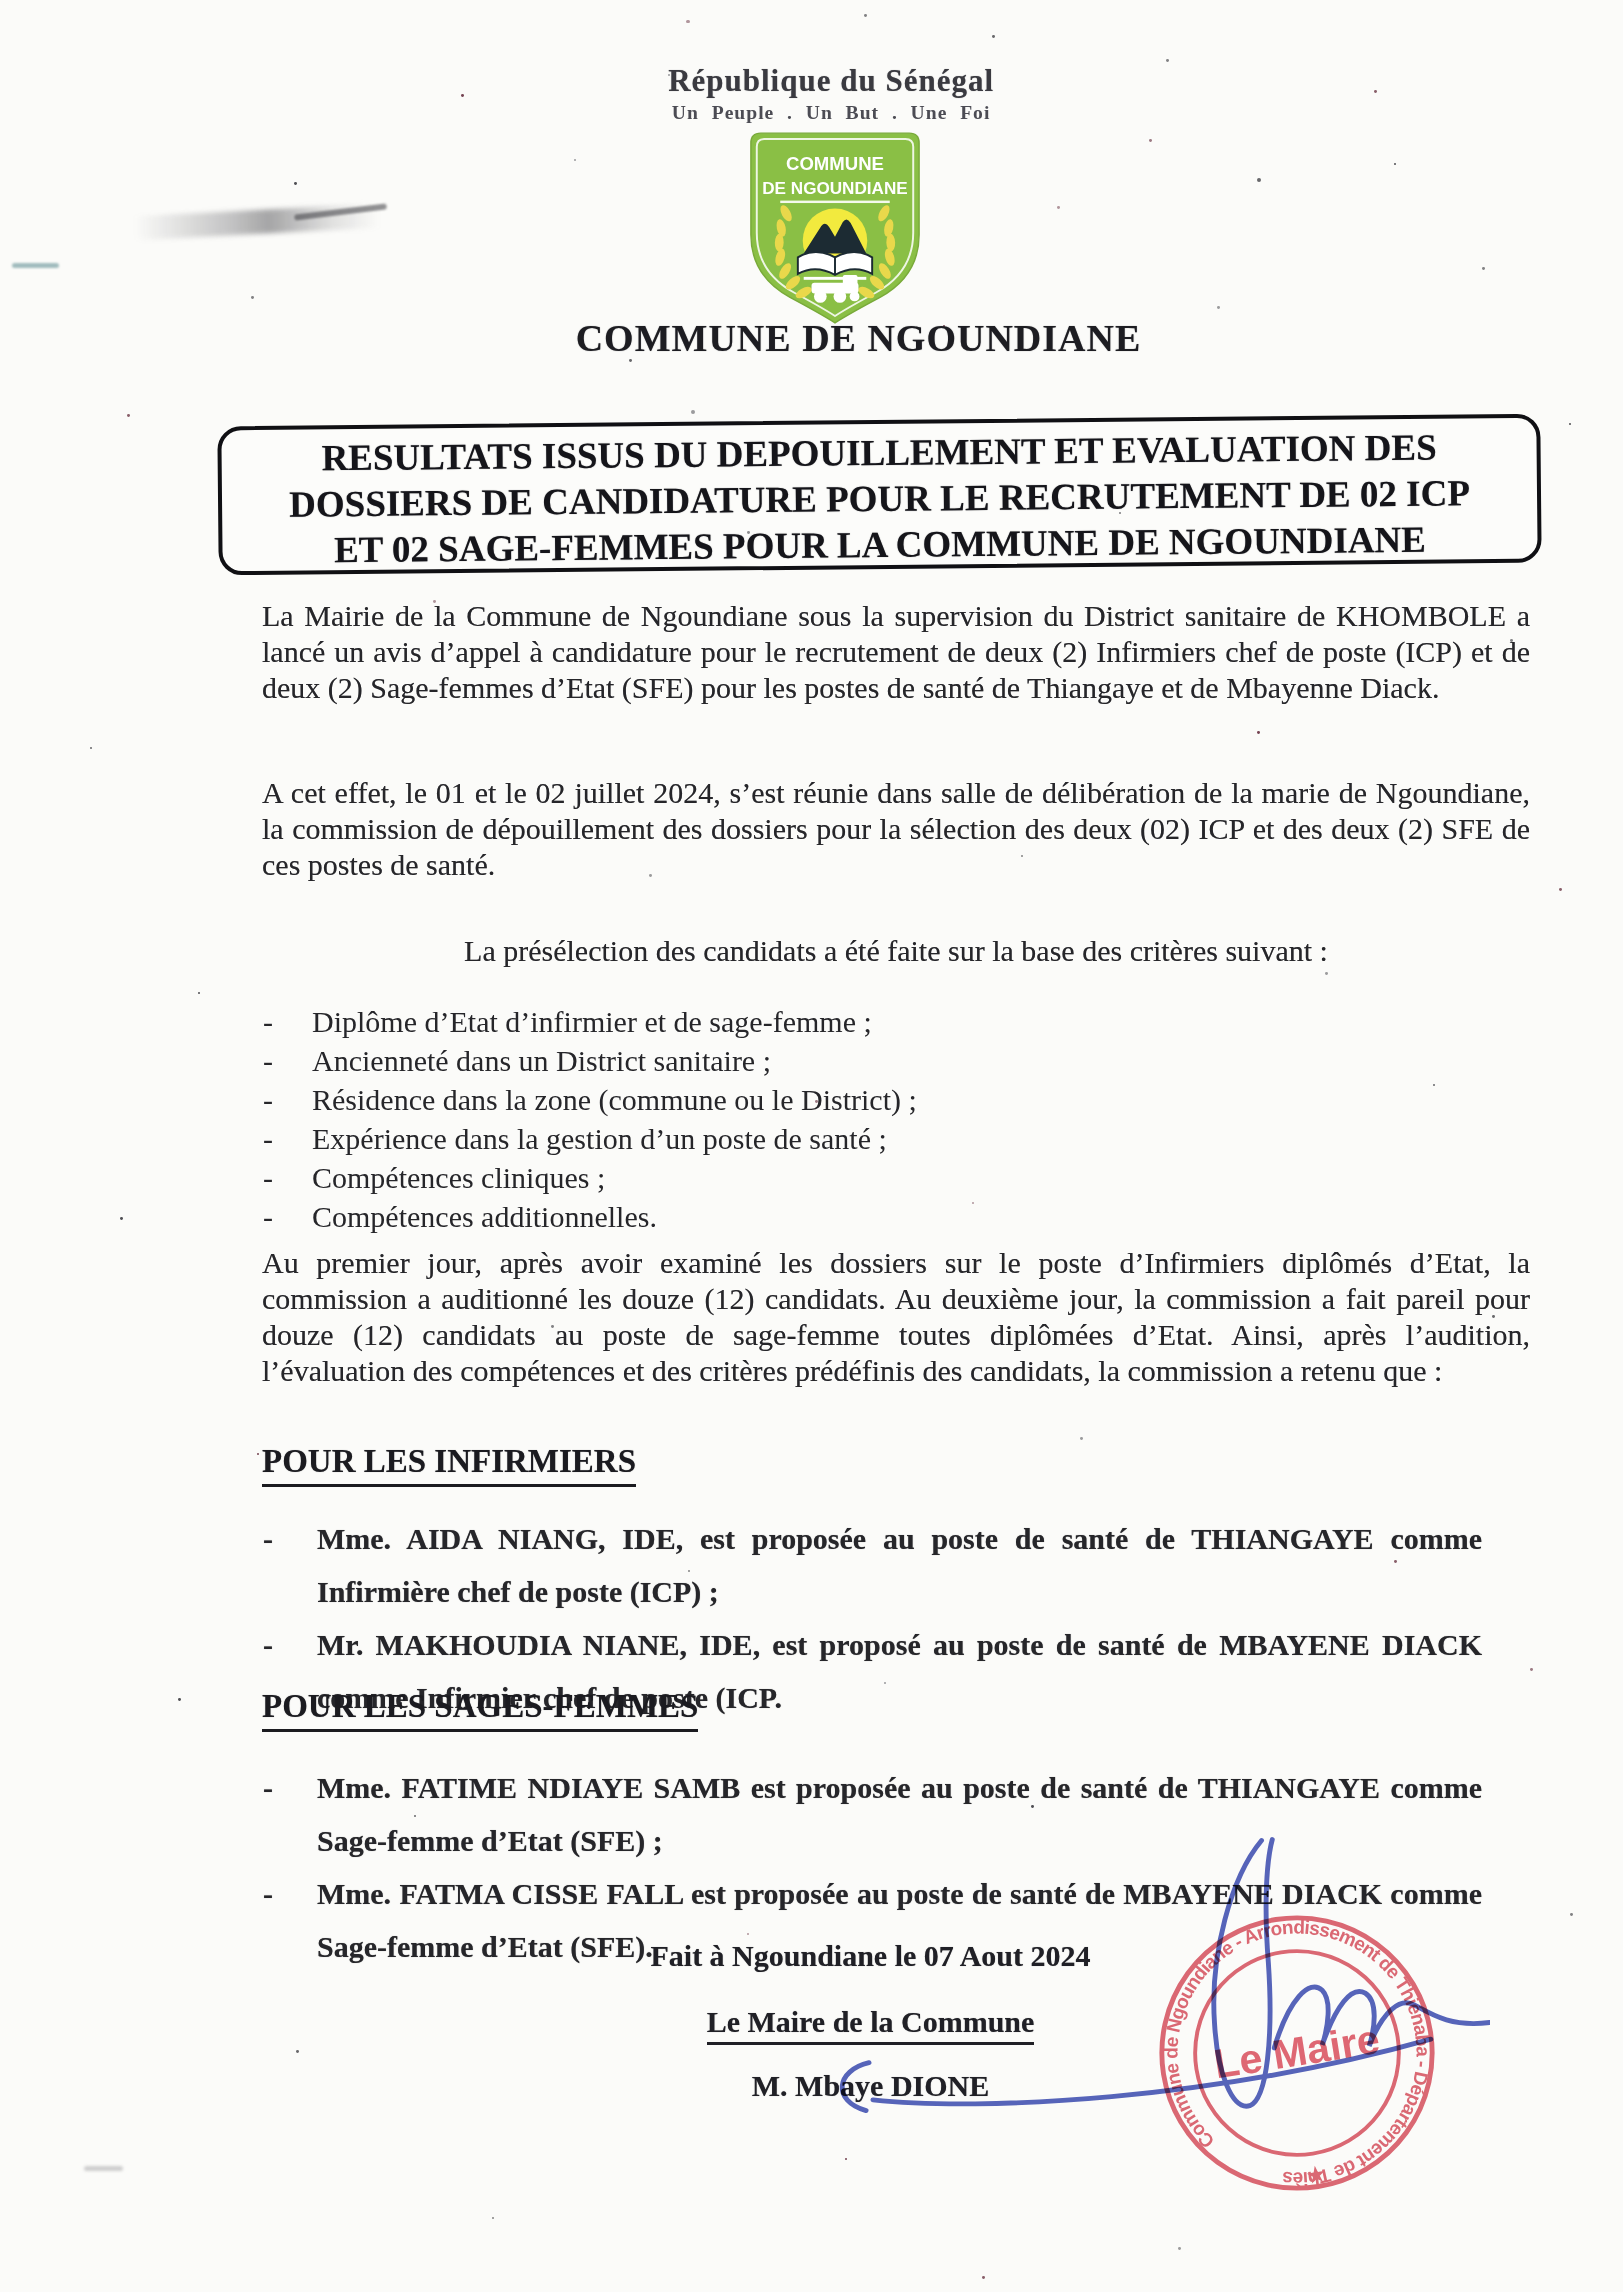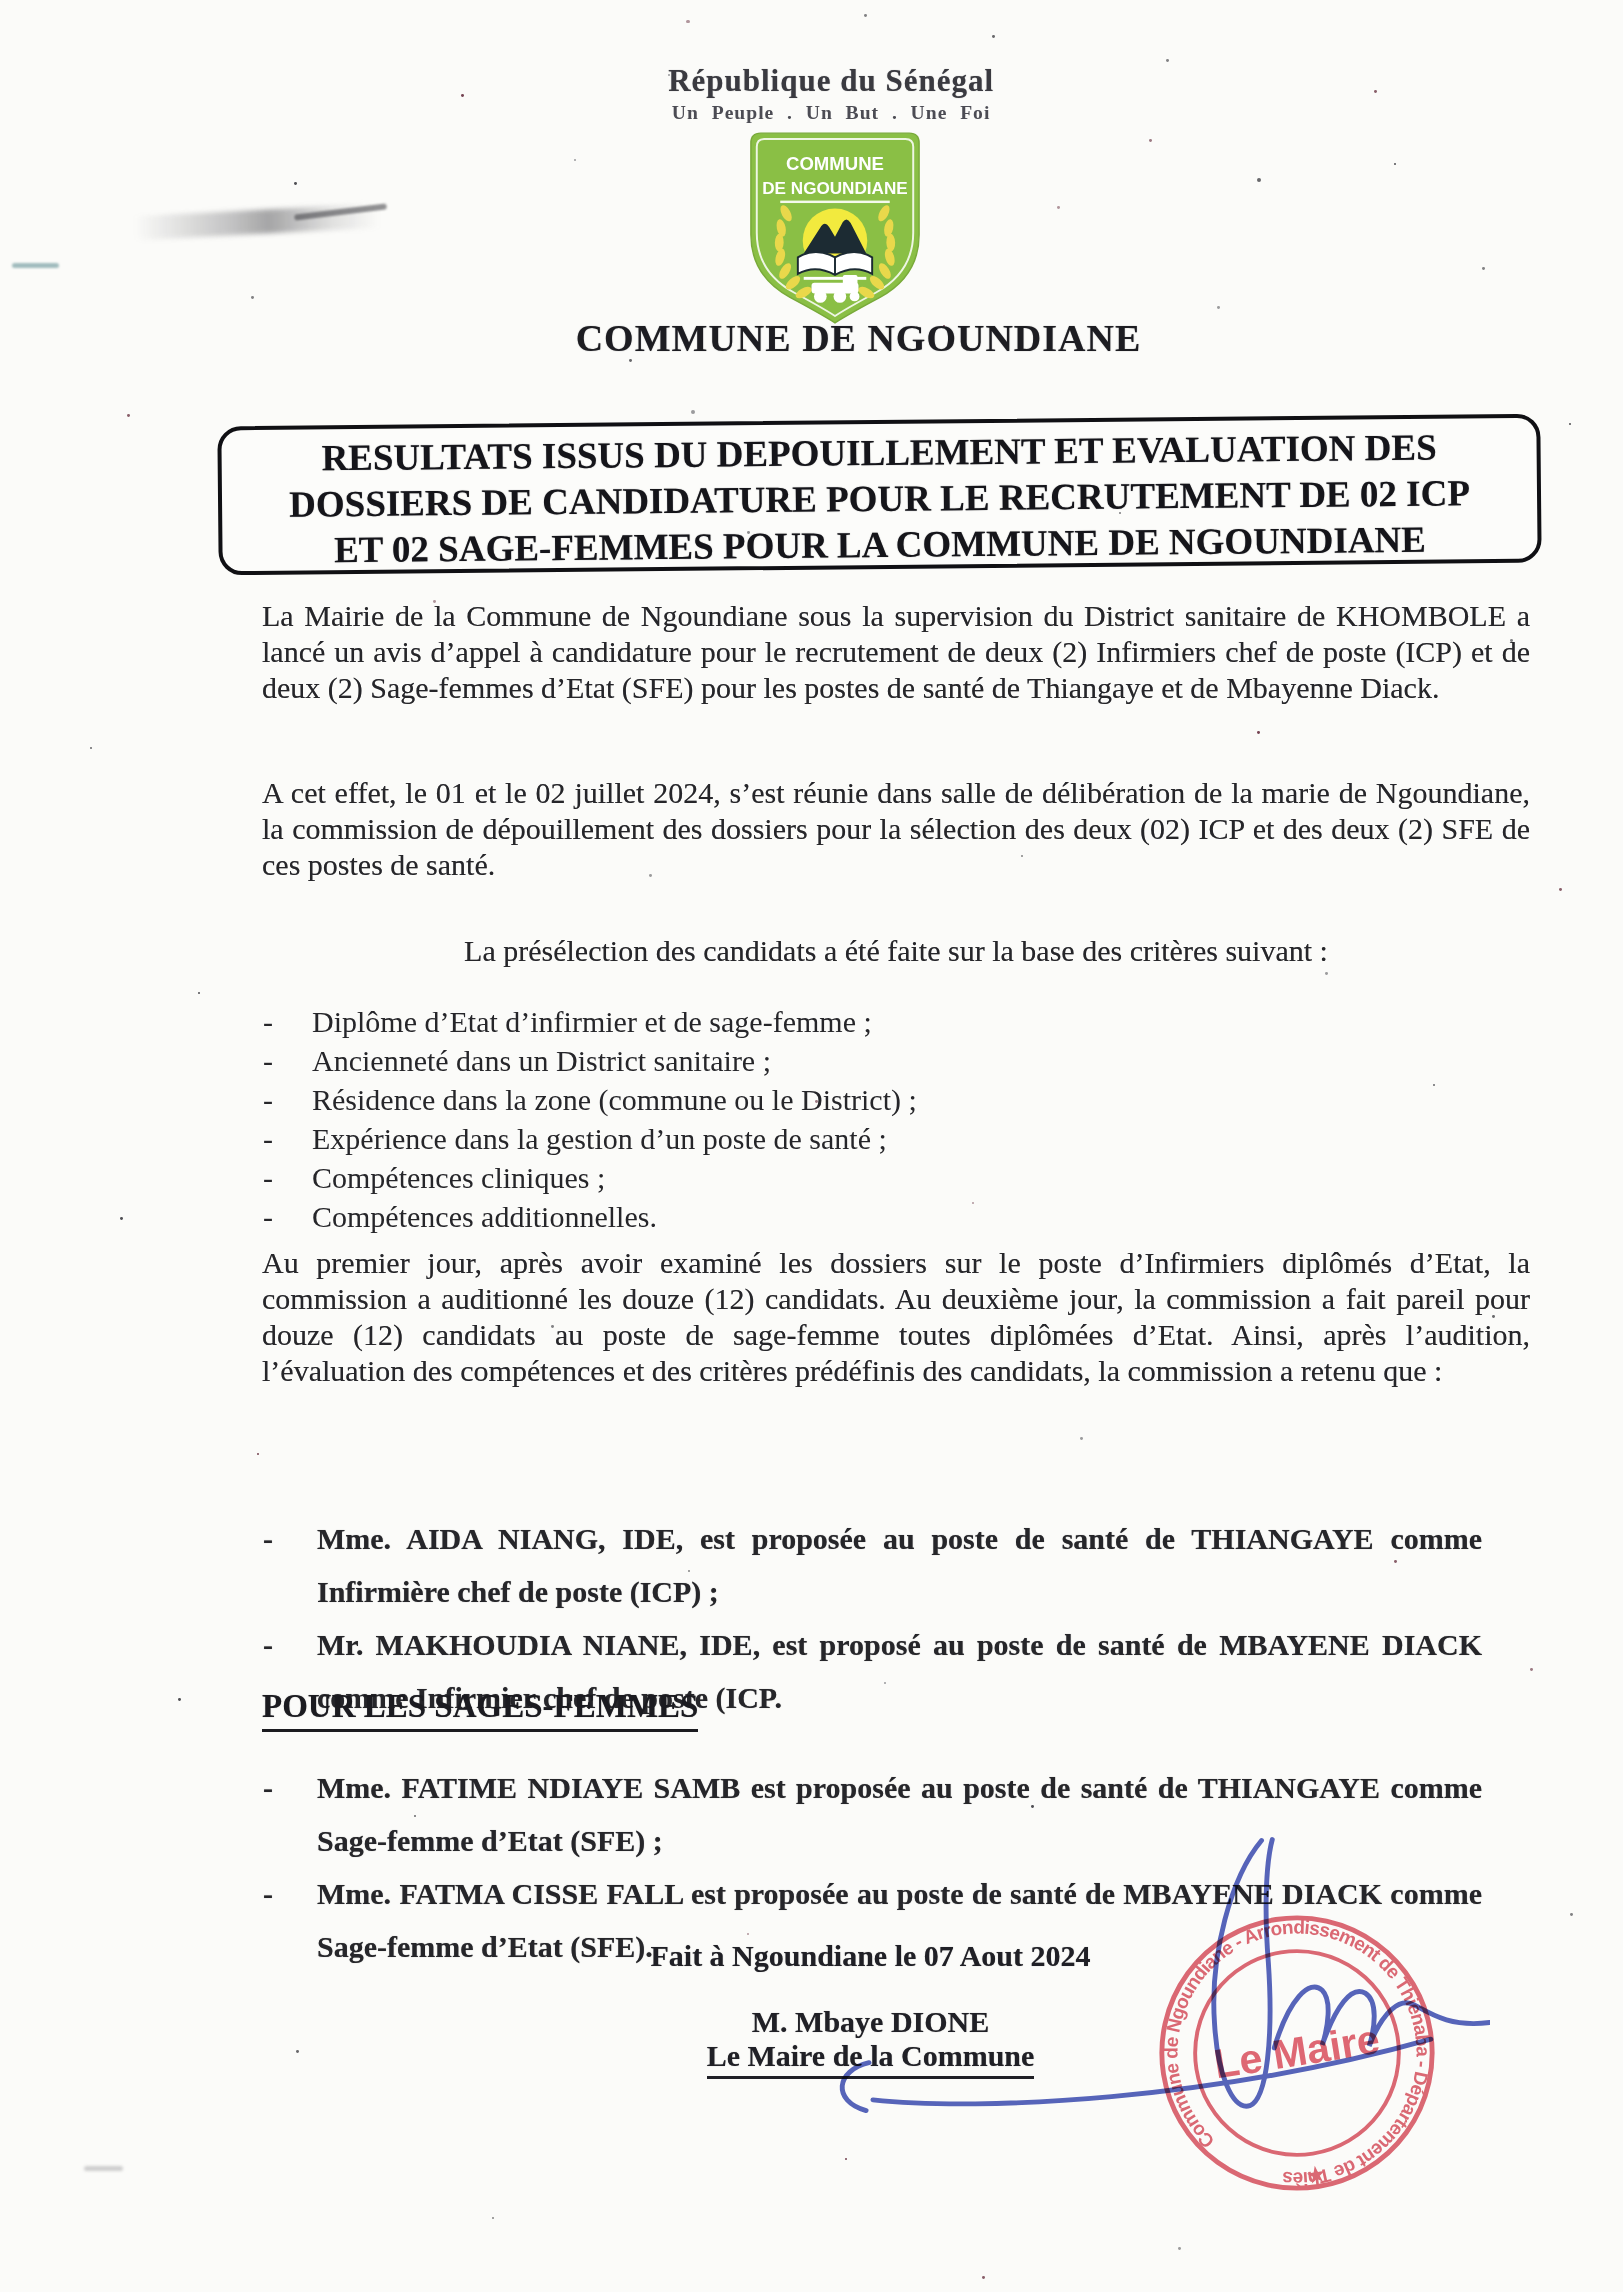--- a/index.html
+++ b/index.html
@@ -182,39 +182,42 @@
     <li data-name="list-item">Diplôme d’Etat d’infirmier et de sage-femme ;</li>
     <li data-name="list-item">Ancienneté dans un District sanitaire ;</li>
     <li data-name="list-item">Résidence dans la zone (commune ou le District) ;</li>
     <li data-name="list-item">Expérience dans la gestion d’un poste de santé ;</li>
     <li data-name="list-item">Compétences cliniques ;</li>
     <li data-name="list-item">Compétences additionnelles.</li>
   </ul>
 
   <div class="abs col para" style="top:1245px" data-name="paragraph-results">Au premier jour, après avoir examiné les dossiers sur le poste d’Infirmiers diplômés d’Etat, la commission a auditionné les douze (12) candidats. Au deuxième jour, la commission a fait pareil pour douze (12) candidats au poste de sage-femme toutes diplômées d’Etat. Ainsi, après l’audition, l’évaluation des compétences et des critères prédéfinis des candidats, la commission a retenu que :</div>
 
+  <div class="abs col sec-heading" style="top:1443px" data-name="section-heading-infirmiers">
+    <span class="u">POUR LES INFIRMIERS</span>
+  </div>
   <ul class="abs col dash boldlist" style="top:1512px" data-name="infirmiers-list">
     <li data-name="list-item">Mme. AIDA NIANG, IDE, est proposée au poste de santé de THIANGAYE comme Infirmière chef de poste (ICP) ;</li>
     <li data-name="list-item">Mr. MAKHOUDIA NIANE, IDE, est proposé au poste de santé de MBAYENE DIACK comme Infirmier chef de poste (ICP.</li>
   </ul>
 
   <div class="abs col sec-heading" style="top:1688px" data-name="section-heading-sages-femmes">
     <span class="u">POUR LES SAGES-FEMMES</span>
   </div>
   <ul class="abs col dash boldlist" style="top:1761px" data-name="sages-femmes-list">
     <li data-name="list-item">Mme. FATIME NDIAYE SAMB est proposée au poste de santé de THIANGAYE comme Sage-femme d’Etat (SFE) ;</li>
     <li data-name="list-item">Mme. FATMA CISSE FALL est proposée au poste de santé de MBAYENE DIACK comme Sage-femme d’Etat (SFE).</li>
   </ul>
 
   <div class="abs footer" data-name="signature-block">
     <div class="f-line f-date" data-name="place-and-date">Fait à Ngoundiane le 07 Aout 2024</div>
-    <div class="f-line" data-name="signatory-name">M. Mbaye DIONE</div>
     <div class="f-line f-title" data-name="signatory-title">
       <span class="u">Le Maire de la Commune</span>
     </div>
+    <div class="f-line" data-name="signatory-name">M. Mbaye DIONE</div>
   </div>
 
   <div class="abs stamp" data-name="mayor-stamp">
     <svg width="284" height="284" viewBox="0 0 290 290" data-name="stamp-seal-icon">
       <circle cx="145" cy="145" r="138" fill="none" stroke="#d8505e" stroke-width="5"></circle>
       <circle cx="145" cy="145" r="104" fill="none" stroke="#d8505e" stroke-width="4"></circle>
       <defs>
         <path id="ringPath" d="M 23,145 A 122,122 0 1 1 267,145 A 122,122 0 1 1 23,145"></path>
       </defs>
       <g transform="rotate(-38 145 145)">

